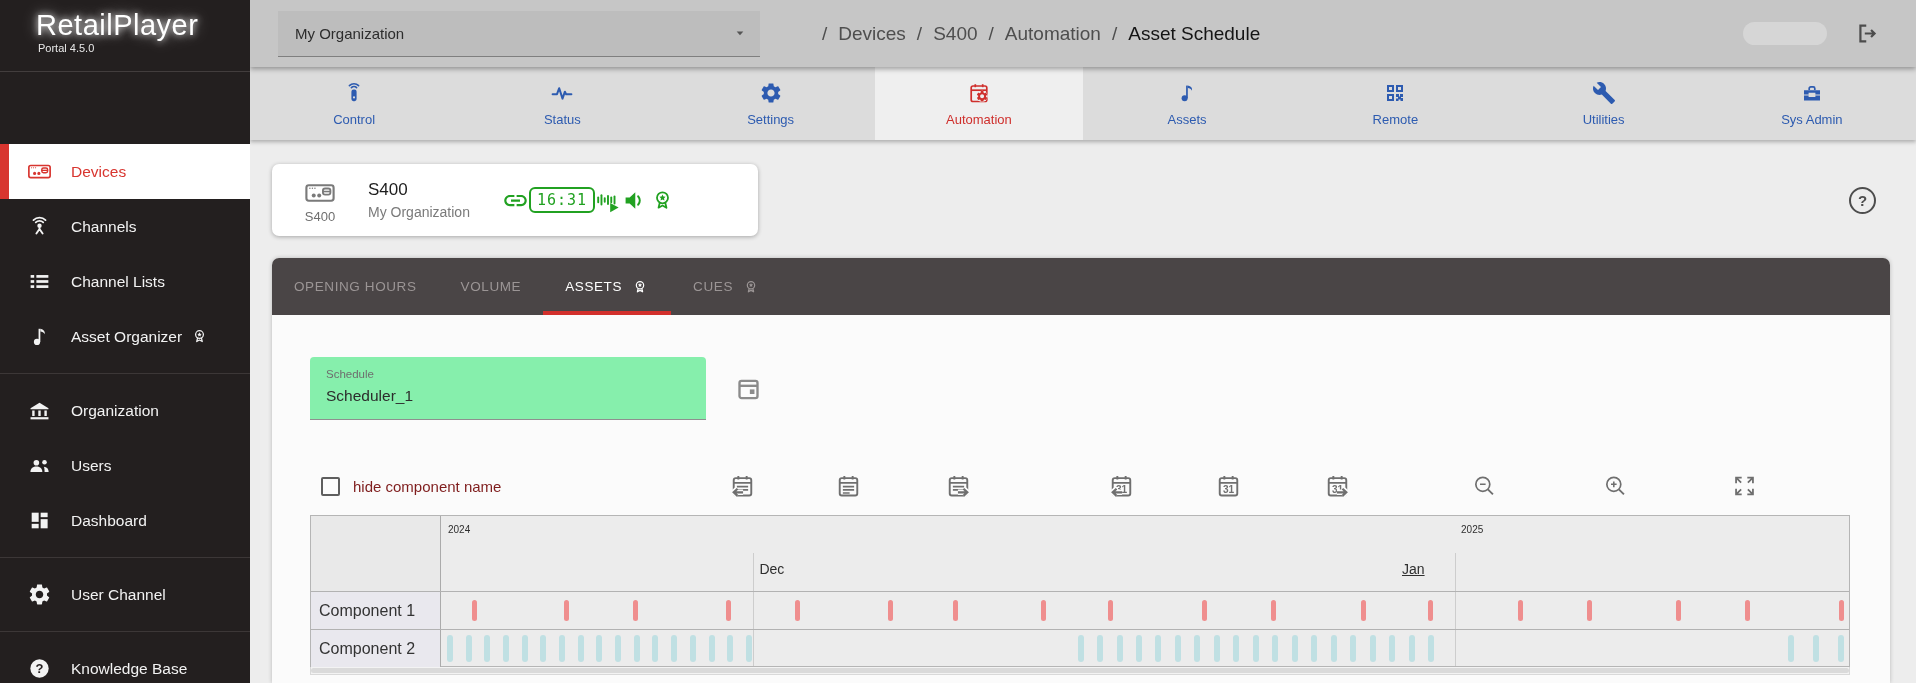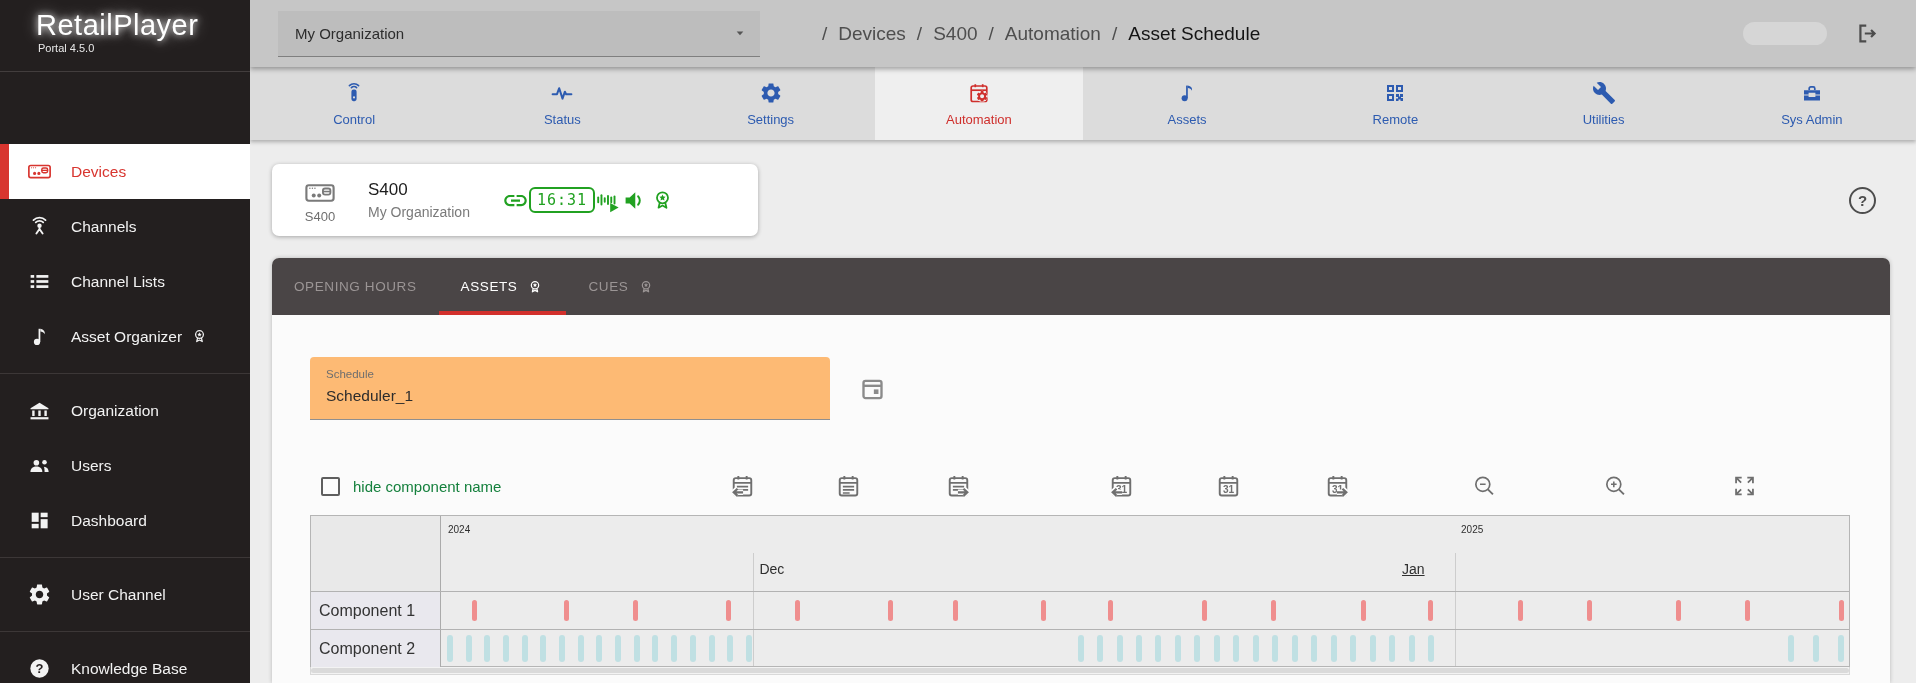--- a/index.html
+++ b/index.html
@@ -70,30 +70,30 @@
            box-shadow:0 0 4px rgba(0,0,0,.22); display:flex; flex-direction:column; min-height:0; }
   .strip { height:57px; background:#4a4546; border-radius:7px 7px 0 0; display:flex; align-items:stretch; }
   .stab { display:flex; align-items:center; gap:9px; padding:0 22px; color:#9b9595; font-size:13.5px;
           letter-spacing:.6px; cursor:pointer; position:relative; }
   .stab .badge { width:18px; height:18px; }
   .stab.active { color:#fff; }
   .stab-underline { position:absolute; left:0; right:0; bottom:0; height:4px; background:#d2302c; }
   .panel-body { padding-left:38px; flex:1; }
 
   .sched-row { margin-top:42px; display:flex; align-items:center; }
-  .sched-field { width:520px; height:63px; background:#fdba74; border-bottom:1px solid #8f8f8f;
+  .sched-field { width:396px; height:63px; background:#86efac; border-bottom:1px solid #8f8f8f;
                  border-radius:4px 4px 0 0; padding:11px 16px 0; cursor:text; }
   .sched-label { font-size:11.5px; color:#6e6e6e; }
   .sched-value { font-size:15.5px; color:#2c2c2c; margin-top:7px; }
   .sched-cal { width:27px; height:27px; color:#8b8b8b; margin-left:29px; cursor:pointer; }
 
   .tools-row { margin-top:46px; height:40px; position:relative; display:flex; align-items:center; }
   .cbx { width:19px; height:19px; border:2px solid #5e5e5e; border-radius:2px; margin-left:11px;
          background:#fbfbfb; cursor:pointer; flex-shrink:0; }
-  .cbx-label { margin-left:13px; font-size:15px; color:#15803d; }
+  .cbx-label { margin-left:13px; font-size:15px; color:#7f1d1d; }
   .tool-btn { position:absolute; top:50%; transform:translateY(-50%); width:27px; height:27px; color:#6f6f6f;
               background:none; border:none; padding:0; cursor:pointer; }
 
   .tl-wrap { margin-top:9px; }
   .tl { position:relative; width:1540px; height:152px; background:#ececec; border:1px solid #b5b5b5; }
   .tl-corner { position:absolute; left:0; top:0; width:130px; height:75px; background:#e9e9e9;
                border-right:1px solid #ababab; }
   .tl-year { position:absolute; top:8px; font-size:10px; color:#2f2f2f; }
   .tl-month { position:absolute; top:45px; font-size:14px; color:#2f2f2f; }
   .tl-grid { position:absolute; top:37px; bottom:0; width:1px; background:#cdcdcd; }
@@ -421,20 +421,23 @@
               </span>
             </div>
         </div>
         <div class="help-circle">?</div>
       </div>
 
       <section class="panel">
         <div class="strip">
             <div class="stab">
               <span>OPENING HOURS</span>
+            </div>
+            <div class="stab">
+              <span>VOLUME</span>
             </div>
             <div class="stab active">
               <span>ASSETS</span>
               <span class="icon badge">
                 <svg class="ic" viewBox="0 0 24 24">
                   <circle cx="12" cy="9.6" r="4.9" fill="none" stroke="currentColor" stroke-width="1.6"></circle>
                   <path fill="currentColor" d="M12 6.7l.85 1.72 1.9.28-1.37 1.34.32 1.9L12 11.04l-1.7.9.32-1.9-1.37-1.34 1.9-.28z"></path>
                   <path d="M9.6 13.7 8.5 18.4l3.5-1.9 3.5 1.9-1.1-4.7" fill="none" stroke="currentColor" stroke-width="1.6" stroke-linejoin="round"></path>
                 </svg>
               </span>

